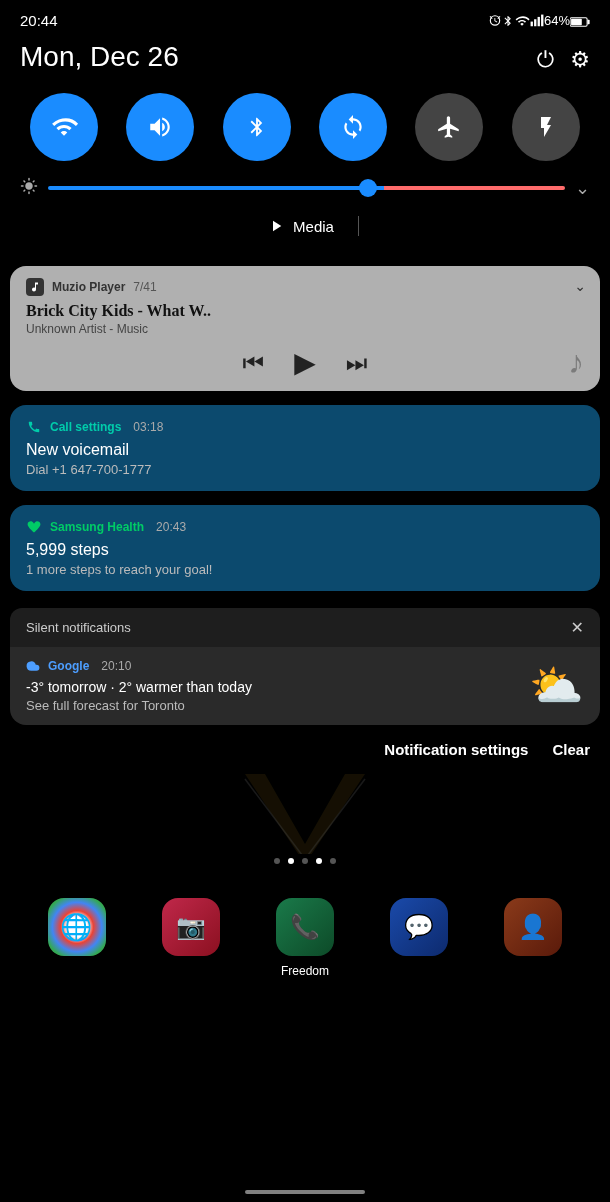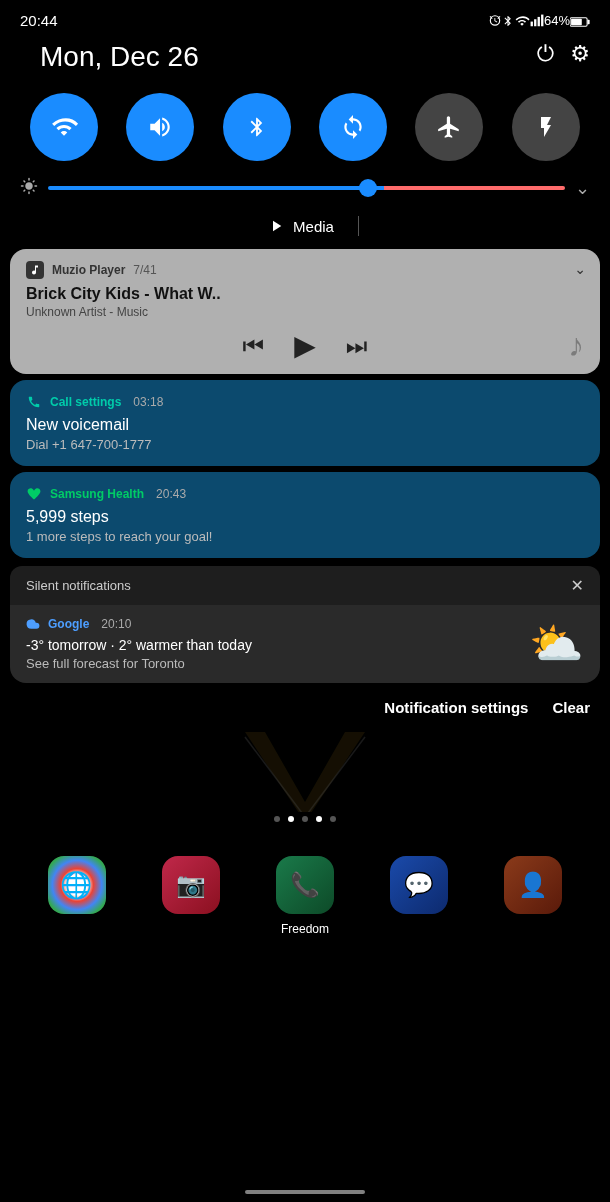--- a/index.html
+++ b/index.html
@@ -24,24 +24,23 @@
     .status-icons {
       display: flex;
       align-items: flex-end;
       font-size: 13px;
     }
 
     
     .date-row {
       display: flex;
       justify-content: space-between;
-      align-items: flex-start;
+      align-items: flex-end;
       padding: 4px 20px 12px;
       color: #fff;
-      margin-left: 20px;
     }
     .date-text {
       font-size: 28px;
       font-weight: 300;
     }
     .date-icons {
       display: flex;
       gap: 16px;
     }
     .date-icons span {
@@ -125,24 +124,24 @@
     }
     .media-divider {
       width: 1px;
       height: 20px;
       background: #555;
       margin: 0 4px;
     }
 
     
     .notif-panel {
-      margin: 0 10px;
+      margin: 17px 10px;
       display: flex;
       flex-direction: column;
-      gap: 6px;
+      gap: 14px;
     }
 
     
     .music-card {
       background: #b0b0b0;
       border-radius: 16px;
       padding: 12px 16px;
       position: relative;
     }
     .music-card-header {
@@ -170,20 +169,21 @@
       top: 12px;
       color: #333;
       font-size: 14px;
       cursor: pointer;
     }
     .music-title {
       font-size: 16px;
       font-weight: 700;
       color: #111;
       margin-bottom: 2px;
+      font-family: Liberation Serif, serif;
     }
     .music-subtitle {
       font-size: 12px;
       color: #444;
       margin-bottom: 10px;
     }
     .music-controls {
       display: flex;
       align-items: center;
       justify-content: center;

